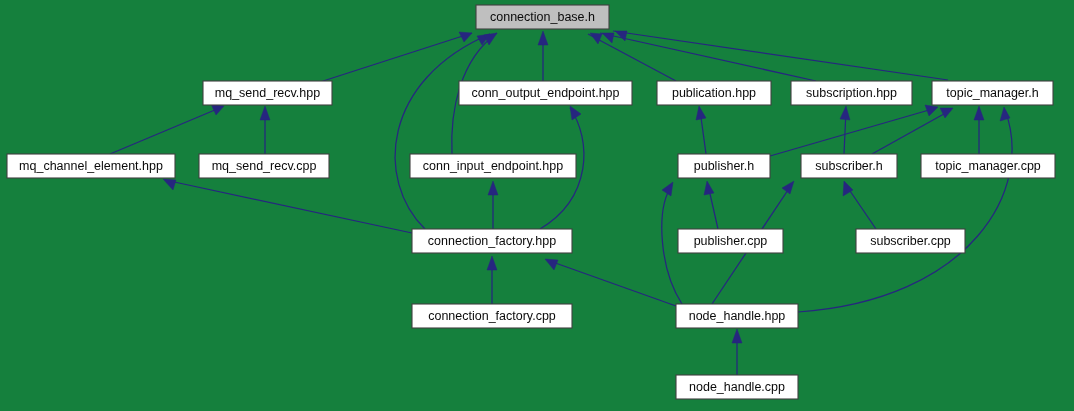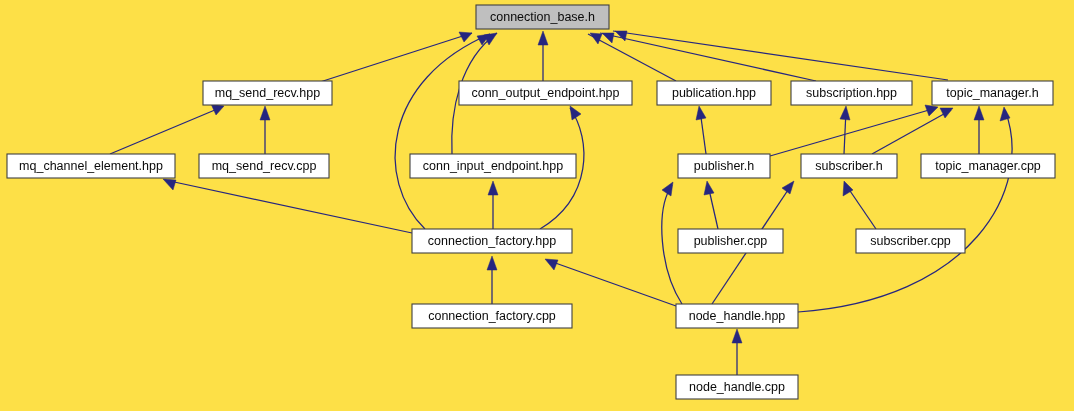--- a/index.html
+++ b/index.html
@@ -4,21 +4,21 @@
 <style>
   html, body {
     margin: 0;
     padding: 0;
     background: #ffffff;
   }
   #graph-root {
     position: relative;
     width: 1074px;
     height: 411px;
-    background: #fde047;
+    background: #15803d;
     font-family: "Liberation Sans", sans-serif;
     overflow: hidden;
     text-align: right;
   }
   svg#graph-svg {
     position: absolute;
     left: 0;
     top: 0;
     width: 1074px;
     height: 411px;

